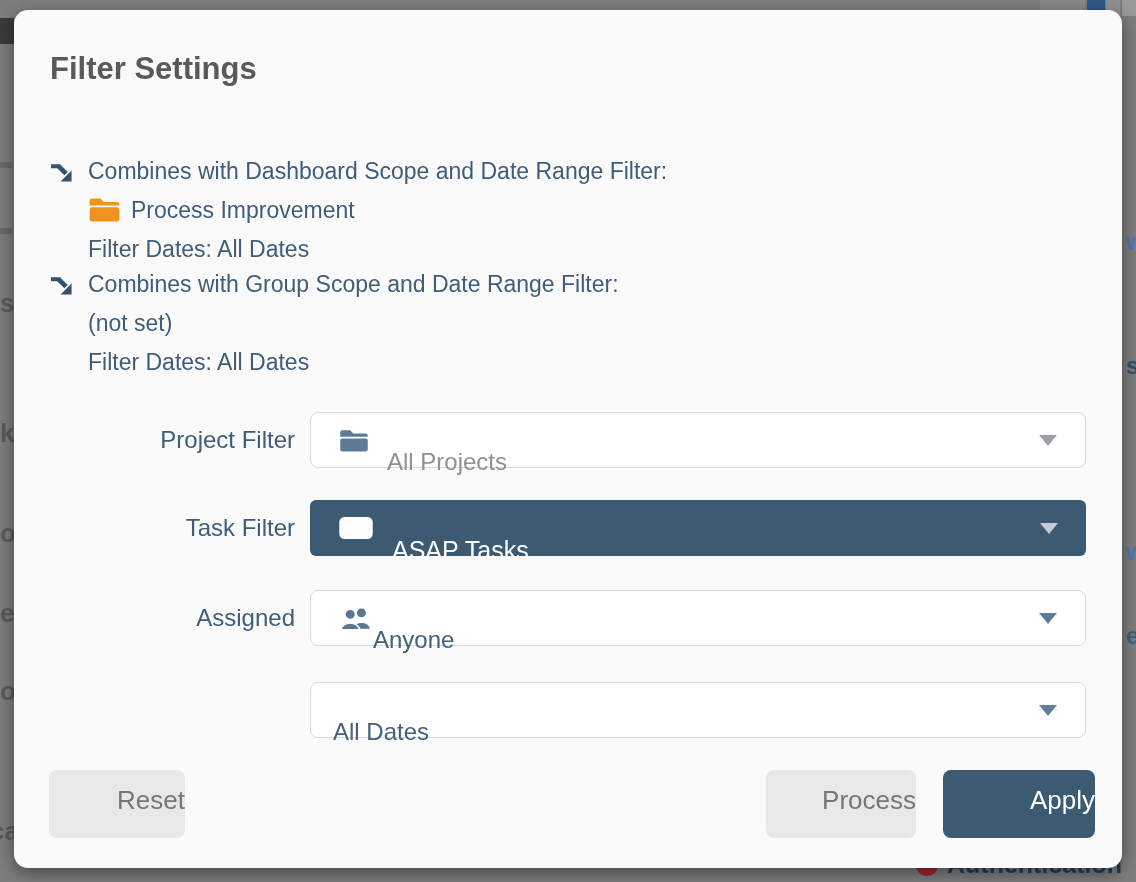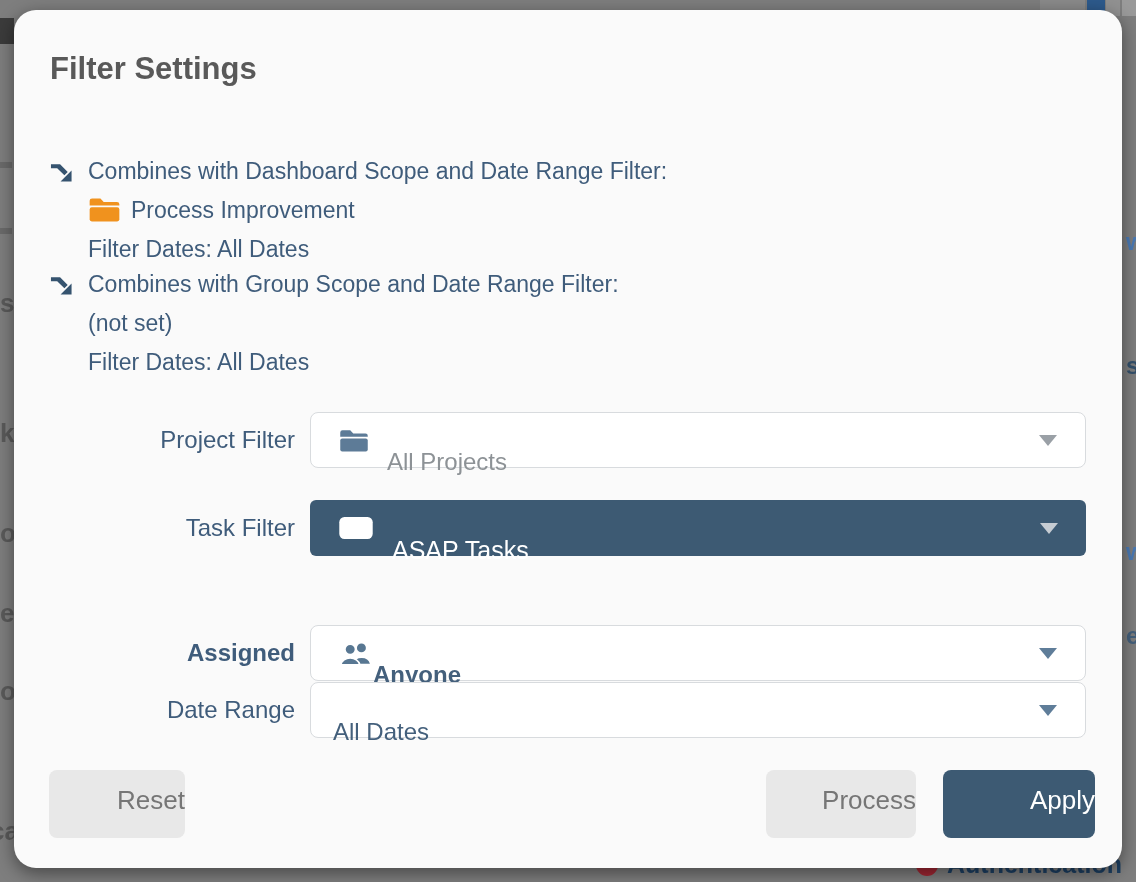--- a/index.html
+++ b/index.html
@@ -17,21 +17,21 @@
   .bg-rletter { font-size:24px; font-weight:bold; }
   .auth-frag { position:absolute; z-index:1; left:916px; top:850px;
                color:#1d4064; font-size:25px; font-weight:bold; white-space:nowrap; }
   .auth-dot { display:inline-block; width:22px; height:22px; border-radius:50%;
               background:#a32733; margin-right:9px; vertical-align:-3px; }
 
   
   .modal {
     position:absolute; z-index:2;
     left:14px; top:10px; width:1108px; height:858px;
-    background:#fafafa; border-radius:22px;
+    background:#fafafa; border-radius:14px;
     box-shadow:0 5px 18px rgba(0,0,0,0.45);
   }
   .modal-title {
     position:absolute; left:36px; top:39px;
     font-size:31px; font-weight:bold; color:#595959; line-height:40px;
   }
 
   
   .section { position:absolute; left:36px; color:#3f5c7b; font-size:23px; }
   .sec-line { line-height:39px; white-space:nowrap; }
@@ -158,36 +158,35 @@
     <div class="row-label">Task Filter</div>
     <div class="sel sel-dark">
       <svg class="folder-white" viewBox="0 0 28 20">
         <rect fill="#ffffff" x="1" y="1.5" width="26" height="17" rx="4"></rect>
       </svg>
       <span class="sel-text on-dark">ASAP Tasks</span>
       <span class="chev light"></span>
     </div>
   </div>
 
-  <div class="row" style="top:615px;font-weight:bold;">
+  <div class="row" style="top:580px;">
     <div class="row-label">Assigned</div>
     <div class="sel">
       <svg class="users-ic" viewBox="0 0 30 24">
         <circle cx="21" cy="7.2" r="4.2" fill="#587792"></circle>
         <path fill="#587792" d="M13.5 22 a8 7.2 0 0 1 15.5 0 z"></path>
         <circle cx="10.5" cy="8.6" r="5" fill="#587792" stroke="#ffffff" stroke-width="1.6"></circle>
         <path fill="#587792" stroke="#ffffff" stroke-width="1.6" d="M1.5 23 a9.2 8 0 0 1 18 0 z"></path>
       </svg>
       <span class="sel-text">Anyone</span>
       <span class="chev slate"></span>
     </div>
   </div>
 
   <div class="row" style="top:672px;">
-    <div class="row-label">Date Range</div>
     <div class="sel" style="padding-left:22px;">
       <span class="sel-text">All Dates</span>
       <span class="chev slate"></span>
     </div>
   </div>
 
   <div class="btn btn-gray btn-reset">Reset</div>
   <div class="btn btn-gray btn-cancel">Process</div>
   <div class="btn btn-apply">Apply</div>
 

